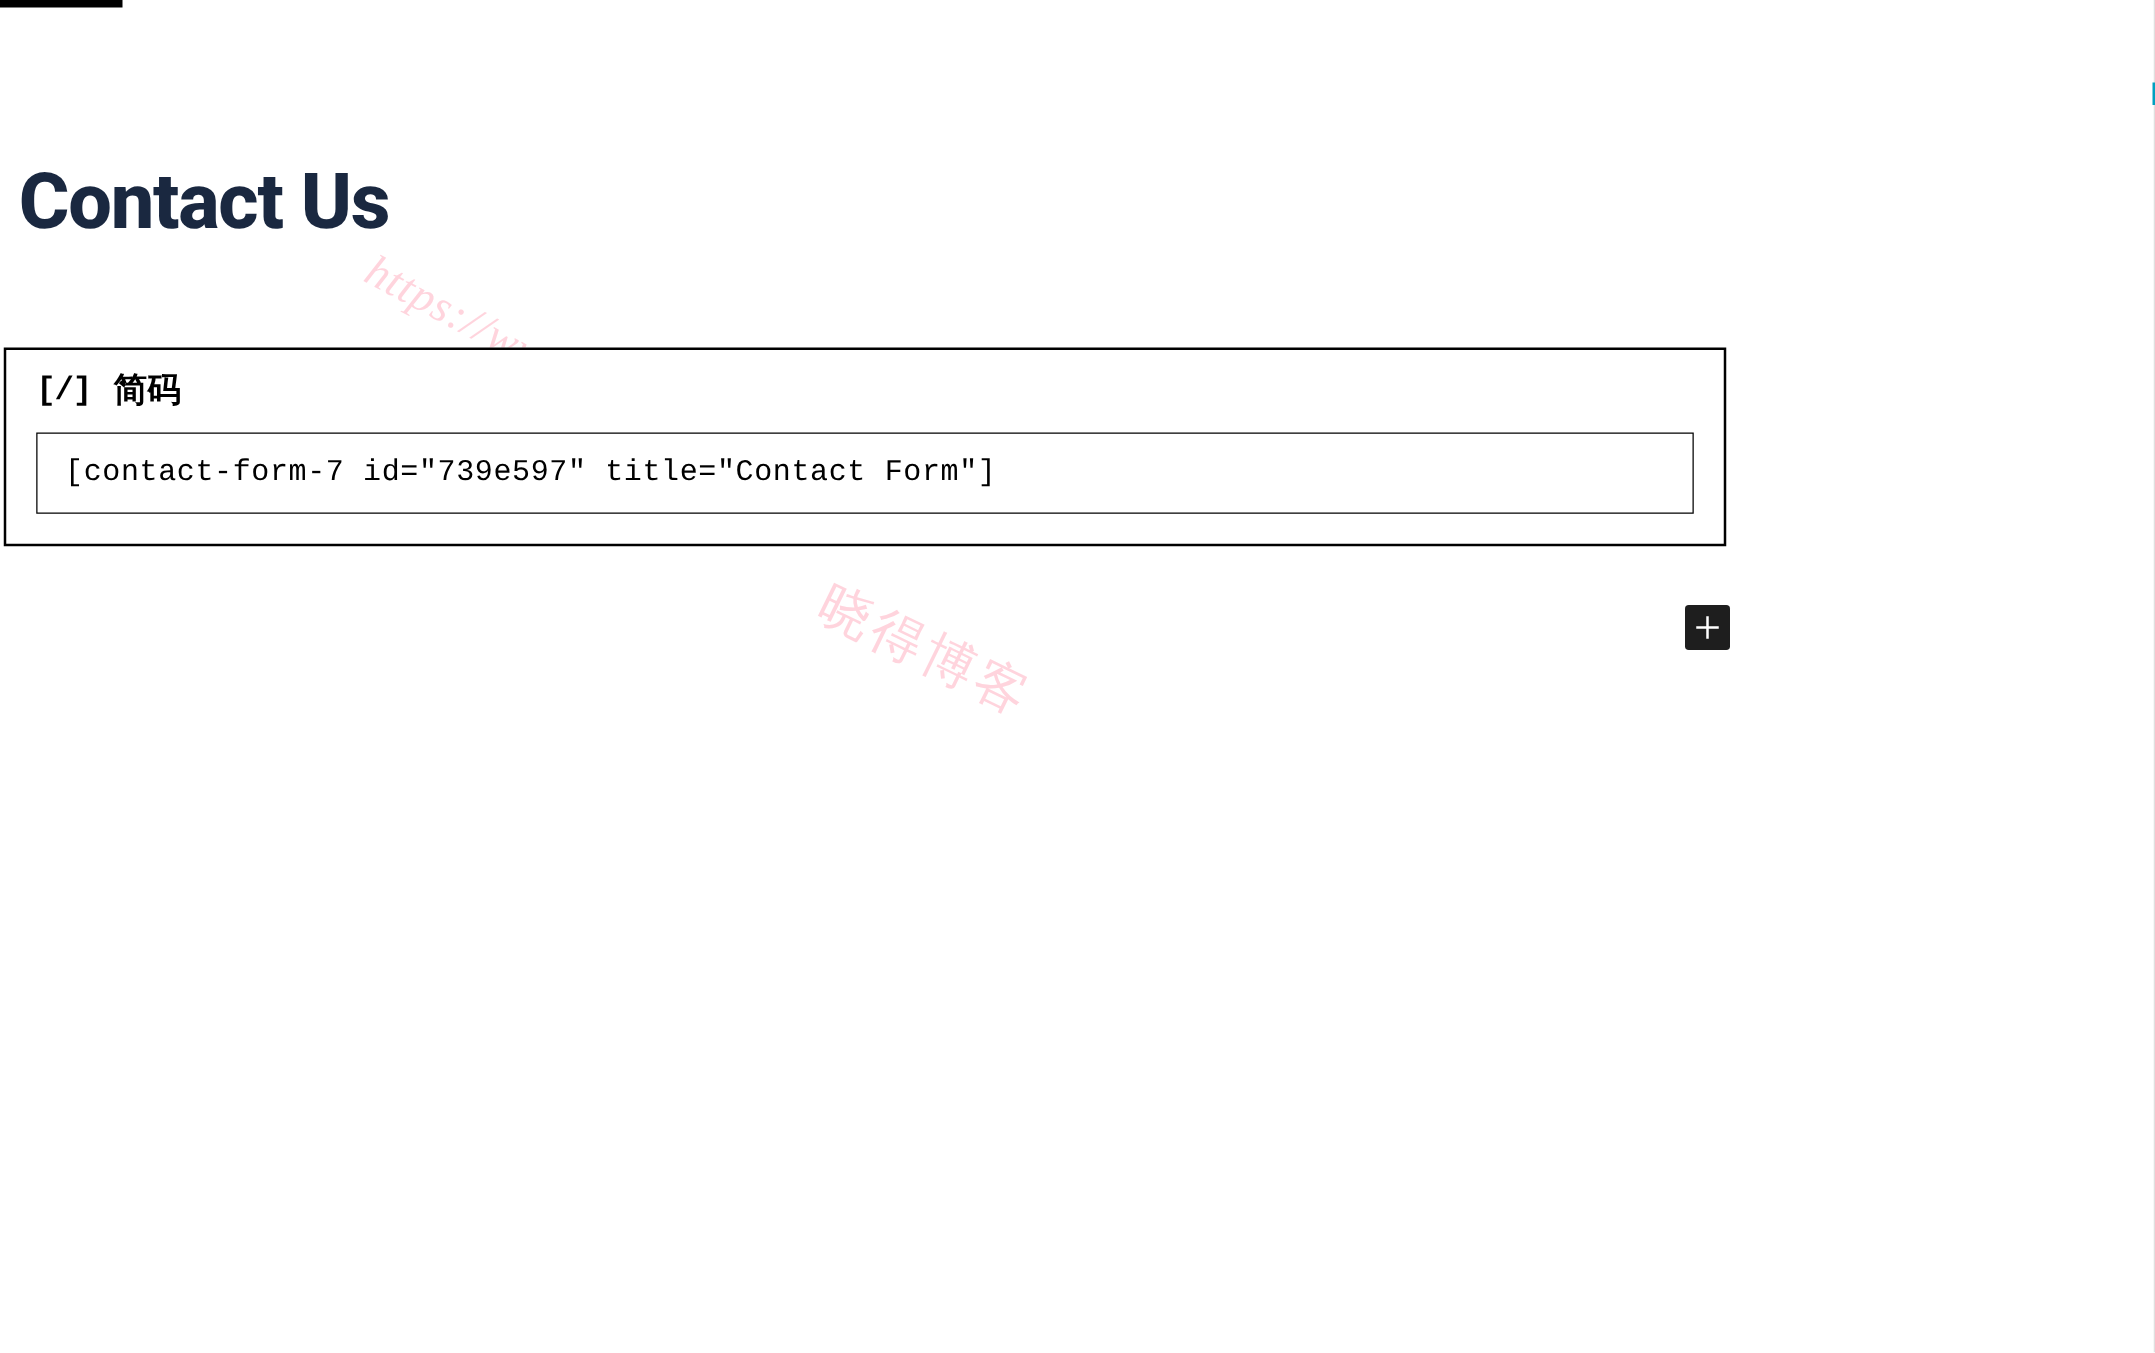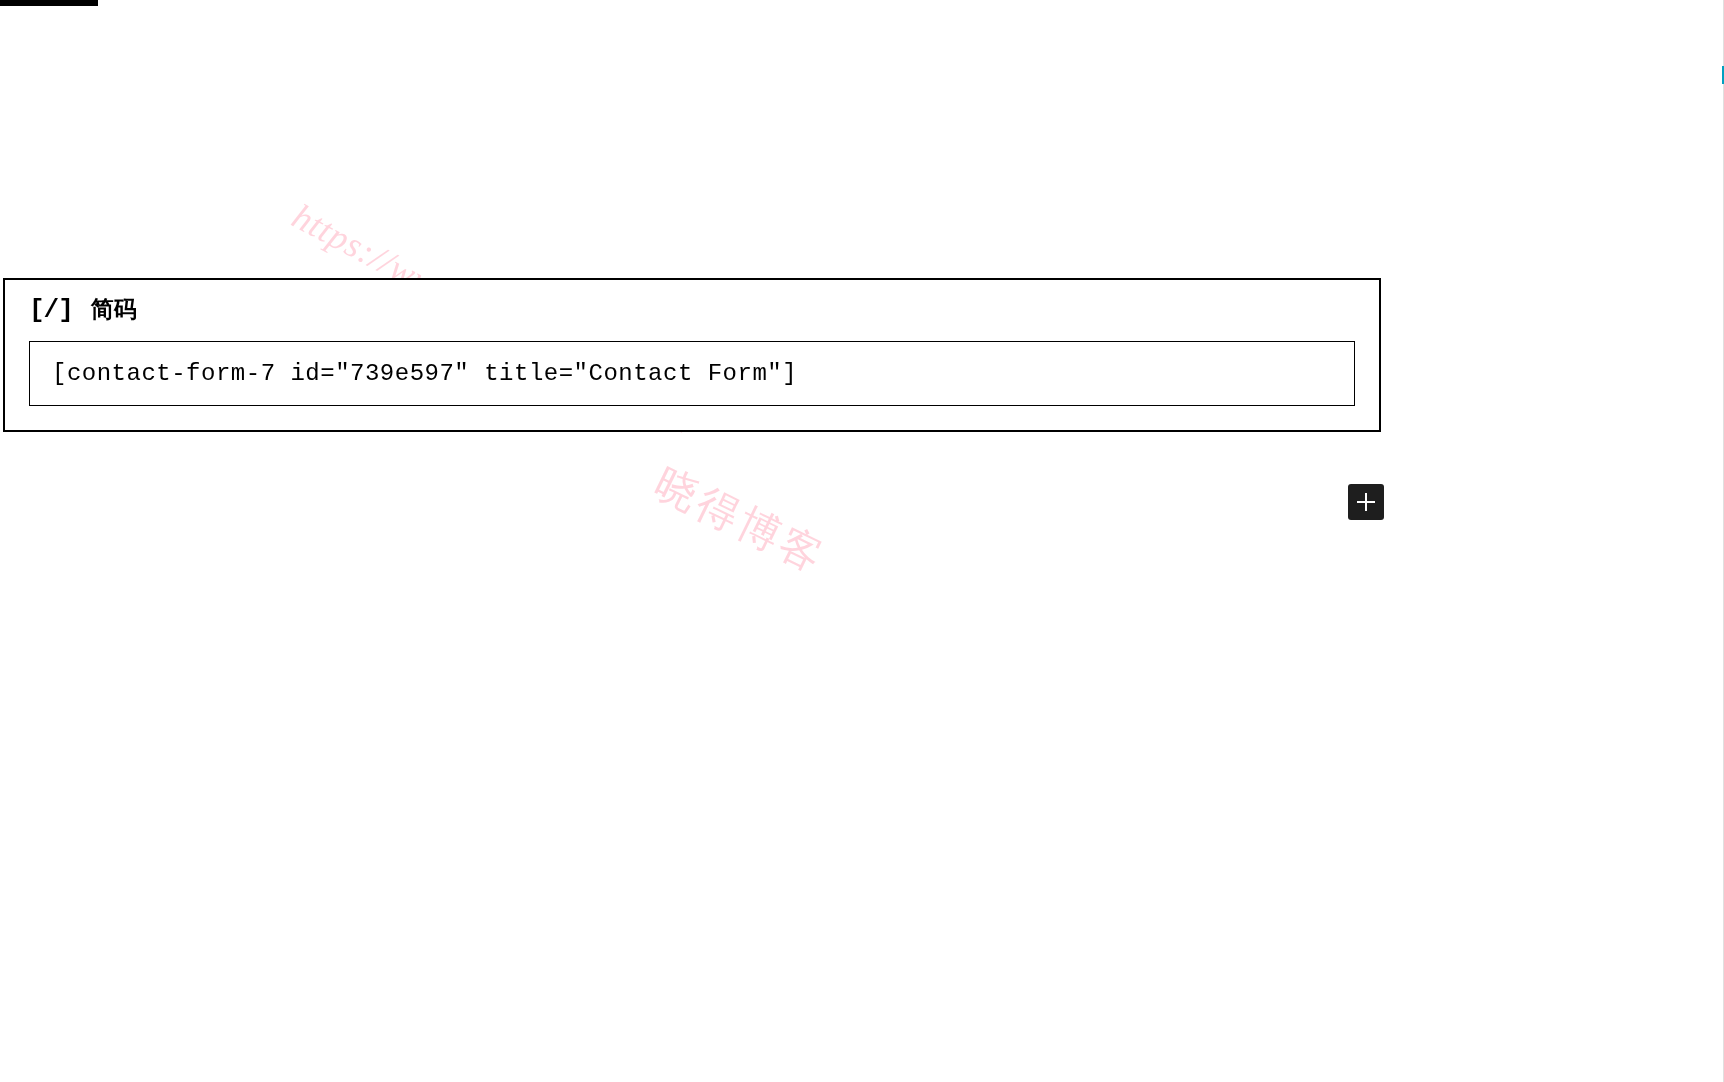--- a/index.html
+++ b/index.html
@@ -62,21 +62,21 @@
     
     .shortcode-icon {
       font-family: "Courier New", monospace;
       font-size: 26px;
       font-weight: 700;
       color: #000000;
       letter-spacing: -1px;
     }
     
     .block-type-label {
-      font-size: 23px;
+      font-size: 27px;
       font-weight: 700;
       color: #000000;
     }
     
     .shortcode-input-wrapper {
       padding: 6px 24px 24px 24px;
     }
     
     .shortcode-input {
       width: 100%;
@@ -160,20 +160,21 @@
 </head>
 <body>
 
 <div class="editor-content">
 
   <div class="top-bar-indicator"></div>
 
   <div class="right-edge-line"></div>
   <div class="right-edge-teal"></div>
 
+  <h1 class="page-title">Contact Us</h1>
 
   <div class="watermark-url">https://www.pythonthree.com</div>
 
   <div class="shortcode-block">
     <div class="block-header">
       <span class="shortcode-icon">[/]</span>
       <span class="block-type-label">简码</span>
     </div>
     <div class="shortcode-input-wrapper">
       <input type="text" class="shortcode-input" value="[contact-form-7 id=&quot;739e597&quot; title=&quot;Contact Form&quot;]" style="">

